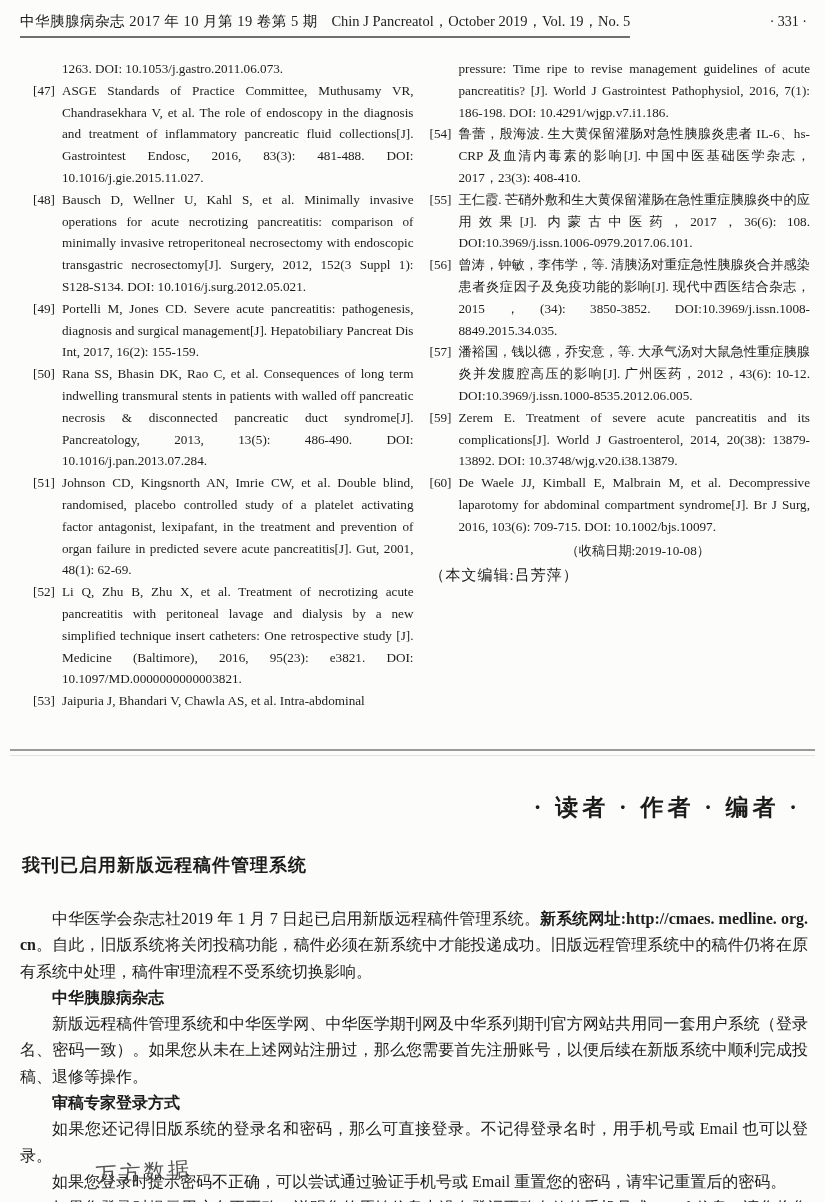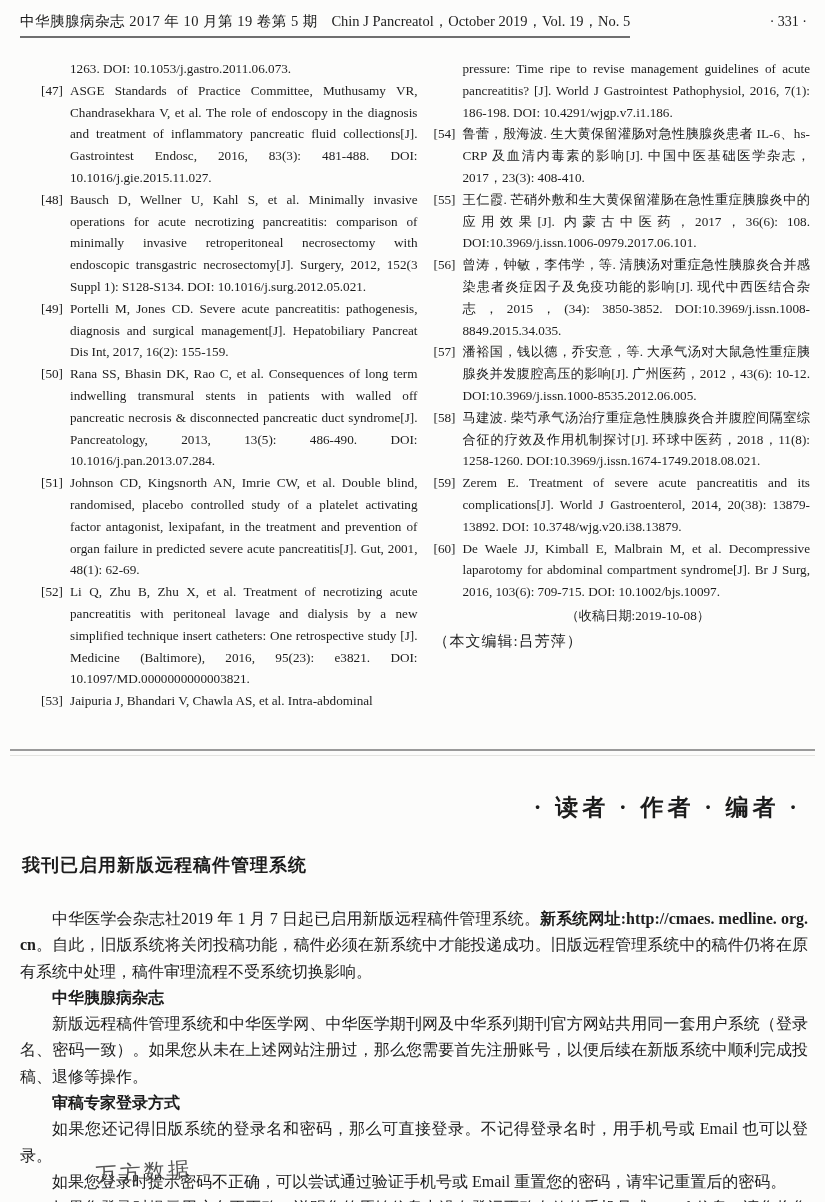--- a/index.html
+++ b/index.html
@@ -14,21 +14,21 @@
     display:flex;justify-content:space-between;align-items:flex-end;
     font-size:14.5px;
   }
   .header-left{border-bottom:2px solid #6f6f6f;padding-bottom:5px;white-space:nowrap;}
   .header-cn{letter-spacing:0.5px;}
   .header-en{margin-left:10px;}
   .header-page{font-size:14px;padding-bottom:8px;margin-left:24px;}
   
   .refs{
     position:absolute;top:58px;left:33px;right:15px;
-    display:flex;gap:16px;margin-left:8px;
+    display:flex;gap:16px;
   }
   .ref-col{width:50%;font-size:13.2px;line-height:21.8px;text-align:justify;}
   .ref{position:relative;padding-left:29px;}
   .ref-label{position:absolute;left:0;top:0;}
   .ref-meta{margin-top:2px;}
   .received{text-align:right;padding-right:100px;}
   .editor{text-align:left;padding-right:92px;font-size:15px;letter-spacing:1px;line-height:25px;}
   
   .divider{position:absolute;top:749px;left:10px;right:10px;height:0;border-top:2px solid #9a9a9a;}
   .divider-echo{position:absolute;top:755px;left:10px;right:10px;height:0;border-top:1px solid #e3e3e0;}
@@ -123,24 +123,20 @@
       </div>
       <div class="ref">
         <span class="ref-label">[56]</span>
         <span>曾涛，钟敏，李伟学，等. 清胰汤对重症急性胰腺炎合并感染患者炎症因子及免疫功能的影响[J]. 现代中西医结合杂志，2015，(34): 3850-3852. DOI:10.3969/j.issn.1008-8849.2015.34.035.</span>
       </div>
       <div class="ref">
         <span class="ref-label">[57]</span>
         <span>潘裕国，钱以德，乔安意，等. 大承气汤对大鼠急性重症胰腺炎并发腹腔高压的影响[J]. 广州医药，2012，43(6): 10-12. DOI:10.3969/j.issn.1000-8535.2012.06.005.</span>
       </div>
       <div class="ref">
-        <span class="ref-label">[58]</span>
-        <span>马建波. 柴芍承气汤治疗重症急性胰腺炎合并腹腔间隔室综合征的疗效及作用机制探讨[J]. 环球中医药，2018，11(8): 1258-1260. DOI:10.3969/j.issn.1674-1749.2018.08.021.</span>
-      </div>
-      <div class="ref">
         <span class="ref-label">[59]</span>
         <span>Zerem E. Treatment of severe acute pancreatitis and its complications[J]. World J Gastroenterol, 2014, 20(38): 13879-13892. DOI: 10.3748/wjg.v20.i38.13879.</span>
       </div>
       <div class="ref">
         <span class="ref-label">[60]</span>
         <span>De Waele JJ, Kimball E, Malbrain M, et al. Decompressive laparotomy for abdominal compartment syndrome[J]. Br J Surg, 2016, 103(6): 709-715. DOI: 10.1002/bjs.10097.</span>
       </div>
       <div class="ref-meta received">（收稿日期:2019-10-08）</div>
       <div class="ref-meta editor">（本文编辑:吕芳萍）</div>
     </div>

